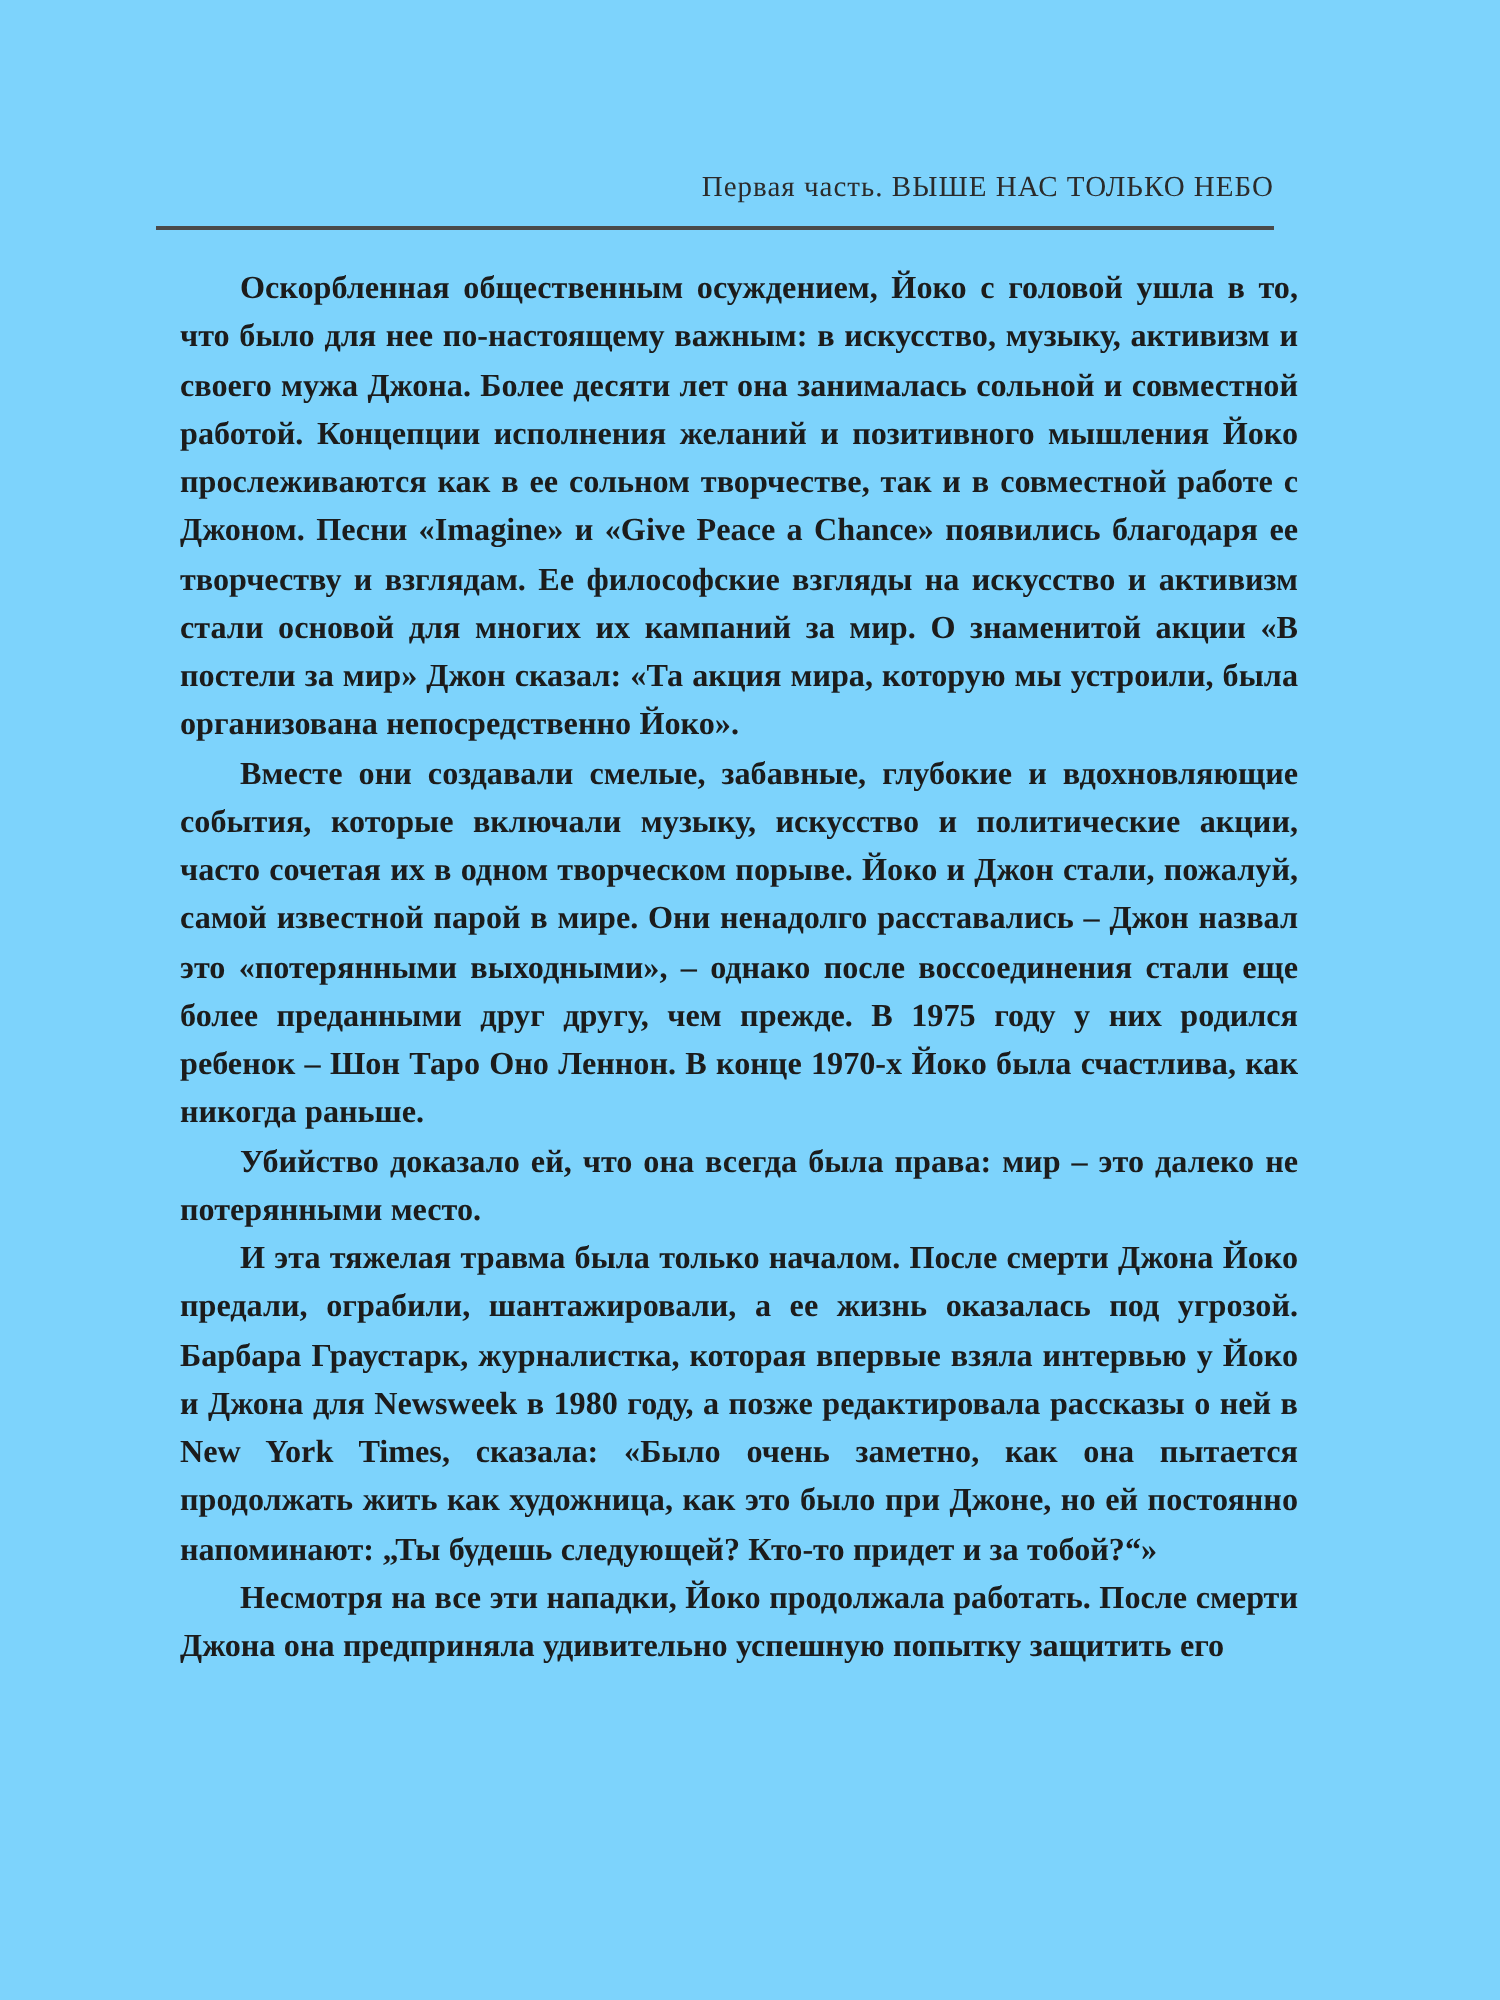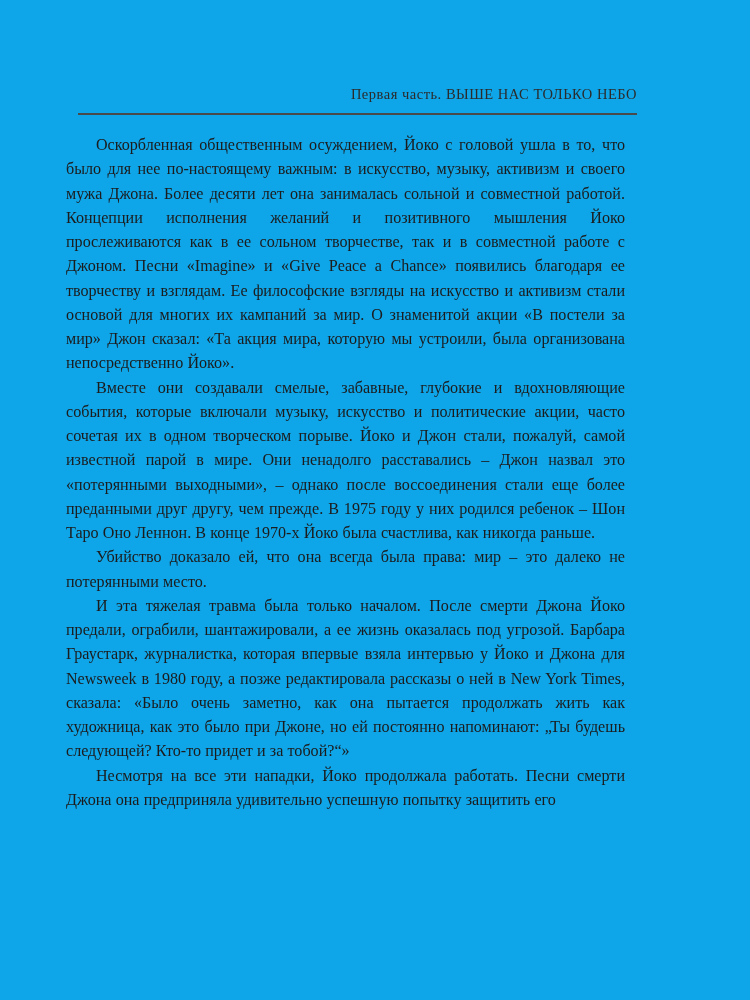--- a/index.html
+++ b/index.html
@@ -14,21 +14,21 @@
     overflow: hidden;
     font-family: "Liberation Serif", "DejaVu Serif", serif;
     color: #1a1a1a;
     -webkit-font-smoothing: antialiased;
   }
 
   .page {
     position: relative;
     width: 750px;
     height: 1000px;
-    background: #0ea5e9;
+    background: #7dd3fc;
     box-sizing: border-box;
   }
 
   
   .running-head {
     position: absolute;
     left: 78px;
     top: 86px;
     width: 559px;
     text-align: right;
@@ -43,23 +43,24 @@
     left: 78px;
     top: 113px;
     width: 559px;
     height: 2px;
     background: #4a4a4a;
   }
 
   
   .textblock {
     position: absolute;
-    left: 66px;
+    left: 90px;
     top: 133px;
     width: 559px;
+    font-weight: bold;
   }
 
   p.para {
     margin: 0;
     text-indent: 30px;
     text-align: justify;
     text-justify: inter-word;
     font-size: 16.1px;
     line-height: 24.25px;
     color: #1c1c1c;
@@ -87,17 +88,17 @@
     <span>Первая часть. ВЫШЕ НАС ТОЛЬКО НЕБО</span>
   </div>
 
   <div class="head-rule"></div>
 
   <div class="textblock">
     <p class="para">Оскорбленная общественным осуждением, Йоко с головой ушла в то, что было для нее по-настоящему важным: в искусство, музыку, активизм и своего мужа Джона. Более десяти лет она занималась сольной и совместной работой. Концепции исполнения желаний и позитивного мышления Йоко прослеживаются как в ее сольном творчестве, так и в совместной работе с Джоном. Песни «Imagine» и «Give Peace a Chance» появились благодаря ее творчеству и взглядам. Ее философские взгляды на искусство и активизм стали основой для многих их кампаний за мир. О знаменитой акции «В постели за мир» Джон сказал: «Та акция мира, которую мы устроили, была организована непосредственно Йоко».</p>
     <p class="para">Вместе они создавали смелые, забавные, глубокие и вдохновляющие события, которые включали музыку, искусство и политические акции, часто сочетая их в одном творческом порыве. Йоко и Джон стали, пожалуй, самой известной парой в мире. Они ненадолго расставались – Джон назвал это «потерянными выходными», – однако после воссоединения стали еще более преданными друг другу, чем прежде. В 1975 году у них родился ребенок – Шон Таро Оно Леннон. В конце 1970-х Йоко была счастлива, как никогда раньше.</p>
     <p class="para">Убийство доказало ей, что она всегда была права: мир – это далеко не потерянными место.</p>
     <p class="para">И эта тяжелая травма была только началом. После смерти Джона Йоко предали, ограбили, шантажировали, а ее жизнь оказалась под угрозой. Барбара Граустарк, журналистка, которая впервые взяла интервью у Йоко и Джона для Newsweek в 1980 году, а позже редактировала рассказы о ней в New York Times, сказала: «Было очень заметно, как она пытается продолжать жить как художница, как это было при Джоне, но ей постоянно напоминают: „Ты будешь следующей? Кто-то придет и за тобой?“»</p>
-    <p class="para">Несмотря на все эти нападки, Йоко продолжала работать. Песни смерти Джона она предприняла удивительно успешную попытку защитить его</p>
+    <p class="para">Несмотря на все эти нападки, Йоко продолжала работать. После смерти Джона она предприняла удивительно успешную попытку защитить его</p>
   </div>
 
 
 </div>
 
 </body></html>

